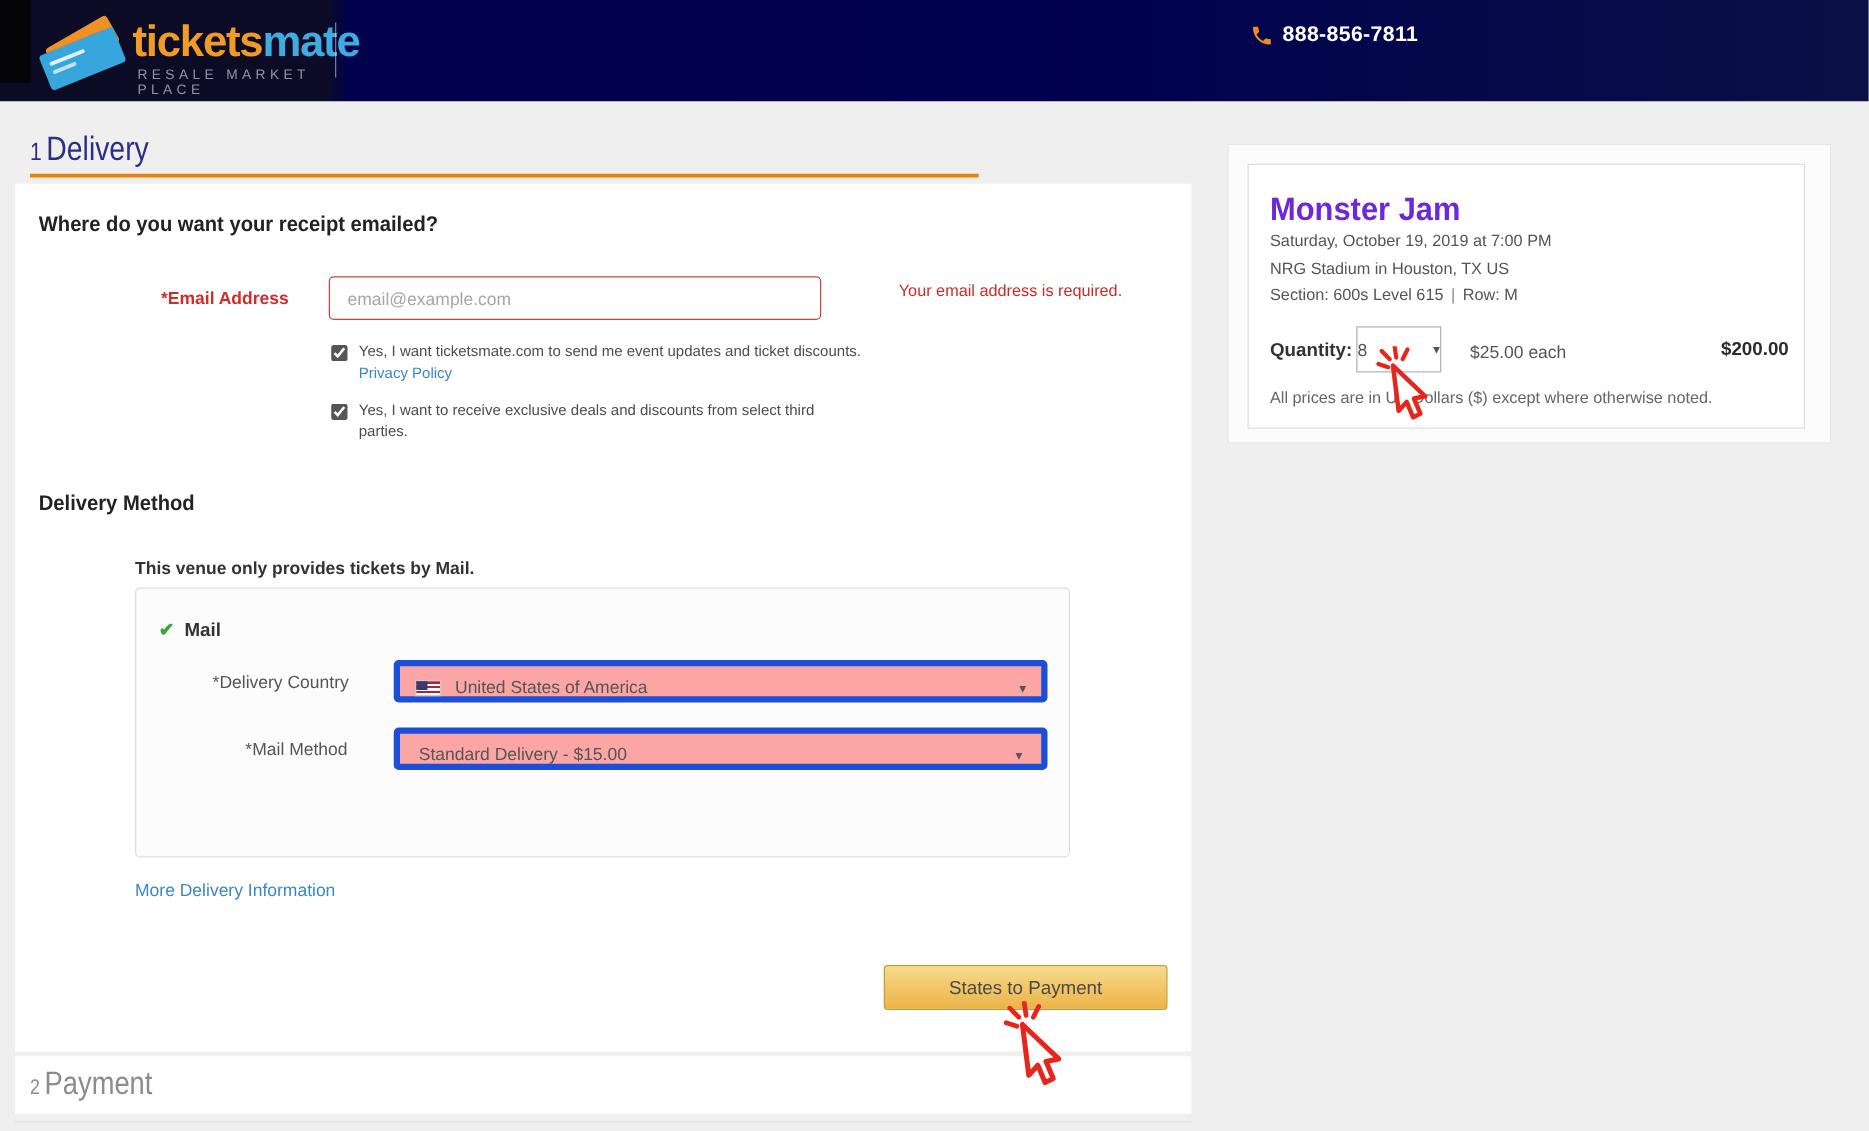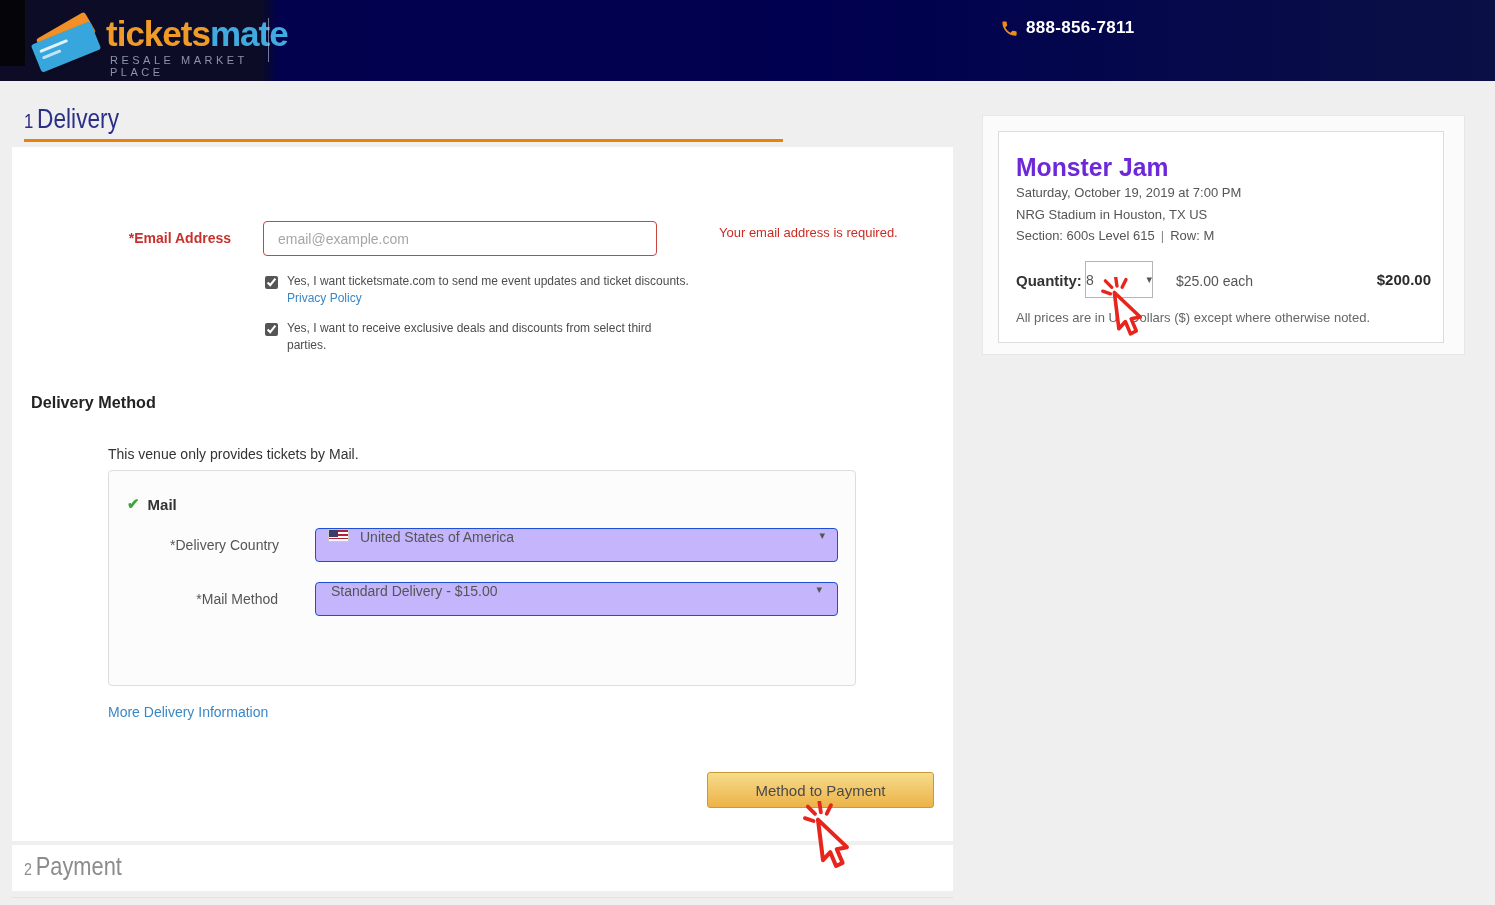--- a/index.html
+++ b/index.html
@@ -52,29 +52,29 @@
   .cb { width:13px; height:13px; accent-color:#555; }
   .cb1 { left:265px; top:276px; }
   .cb2 { left:265px; top:323px; }
   .cb-label { width:402px; font-size:12px; color:#4d4d4d; line-height:1.38; }
   .cb1-label { left:287px; top:273px; }
   .cb2-label { left:287px; top:320px; }
   .link { color:#3a87c8; cursor:pointer; text-decoration:none; }
 
   
   .sec-dm-h { left:31px; top:393px; }
-  .venue-note { left:108px; top:446px; font-size:14px; font-weight:normal; color:#333; }
+  .venue-note { left:108px; top:446px; font-size:14px; font-weight:bold; color:#333; }
   .mail-card { left:108px; top:470px; width:748px; height:216px; background:#fcfcfc; border:1px solid #dddddd; border-radius:4px; }
   .mail-check-row { left:127px; top:495px; display:flex; align-items:center; gap:8px; }
   .check-glyph { color:#3fa33f; font-size:15px; font-weight:bold; }
   .mail-name { font-size:15px; font-weight:bold; color:#333; }
   .field-label { width:140px; text-align:right; font-size:14px; color:#555; }
   .lbl-country { left:139px; top:537px; }
   .lbl-method { left:138px; top:591px; }
-  .select-box { background:#c4b5fd; border:1px solid #1d4ed8; border-radius:4px; display:flex; align-items:flex-start; cursor:pointer; font-size:14px; color:#555; }
+  .select-box { background:#fca5a5; border:5px solid #1d4ed8; border-radius:4px; display:flex; align-items:flex-end; cursor:pointer; font-size:14px; color:#555; }
   .sel-country { left:315px; top:528px; width:523px; height:34px; padding:0 12px; }
   .sel-method { left:315px; top:582px; width:523px; height:34px; padding:0 15px; }
   .sel-arrow { margin-left:auto; font-size:11px; color:#555; }
   .us-flag { width:21px; height:13px; margin-right:11px; border:1px solid #c9c9c9; position:relative; background:repeating-linear-gradient(#b22234 0 1.9px,#ffffff 1.9px 3.8px); flex-shrink:0; }
   .us-flag::before { content:""; position:absolute; left:0; top:0; width:9px; height:7px; background:#3c3b6e; }
   .help-text { left:315px; top:634px; width:478px; font-size:13px; color:#555; line-height:1.42; }
   .more-link { left:108px; top:704px; font-size:14px; }
 
   
   .proceed-btn { left:707px; top:772px; width:227px; height:36px; background:linear-gradient(#f7db8b,#ecb348); border:1px solid #c69b34; border-radius:3px; font-size:15px; color:#4a4a4a; font-family:"Liberation Sans",sans-serif; cursor:pointer; }
@@ -120,20 +120,21 @@
     </div>
   </div>
 
   <div class="abs step-head step1">
     <span class="cond"><span class="num">1</span> <span class="lbl">Delivery</span></span>
   </div>
   <div class="abs step1-underline"></div>
 
   <div class="abs main-panel"></div>
 
+  <div class="abs section-h sec-email-h"><span class="cond" style="transform:scaleX(.95)">Where do you want your receipt emailed?</span></div>
 
   <div class="abs email-label">*Email Address</div>
   <input class="abs email-input" type="text" placeholder="email@example.com" style="">
   <div class="abs email-error">Your email address is required.</div>
 
   <input type="checkbox" class="abs cb cb1" checked="checked" style="">
   <div class="abs cb-label cb1-label"><span>Yes, I want ticketsmate.com to send me event updates and ticket discounts. </span><a class="link">Privacy Policy</a></div>
 
   <input type="checkbox" class="abs cb cb2" checked="checked" style="">
   <div class="abs cb-label cb2-label">Yes, I want to receive exclusive deals and discounts from select third parties.</div>
@@ -155,21 +156,21 @@
   </div>
 
   <div class="abs field-label lbl-method">*Mail Method</div>
   <div class="abs select-box sel-method">
     <span>Standard Delivery - $15.00</span>
     <span class="sel-arrow">▾</span>
   </div>
 
   <a class="abs link more-link">More Delivery Information</a>
 
-  <button class="abs proceed-btn">Method to Payment</button>
+  <button class="abs proceed-btn">States to Payment</button>
 
   <div class="abs payment-bar"></div>
   <div class="abs step-head step2">
     <span class="cond"><span class="num">2</span> <span class="lbl">Payment</span></span>
   </div>
   <div class="abs bottom-line"></div>
 
   <div class="abs sidebar-panel"></div>
   <div class="abs summary-card"></div>
   <div class="abs event-title"><span class="cond" style="transform:scaleX(.95)">Monster Jam</span></div>

